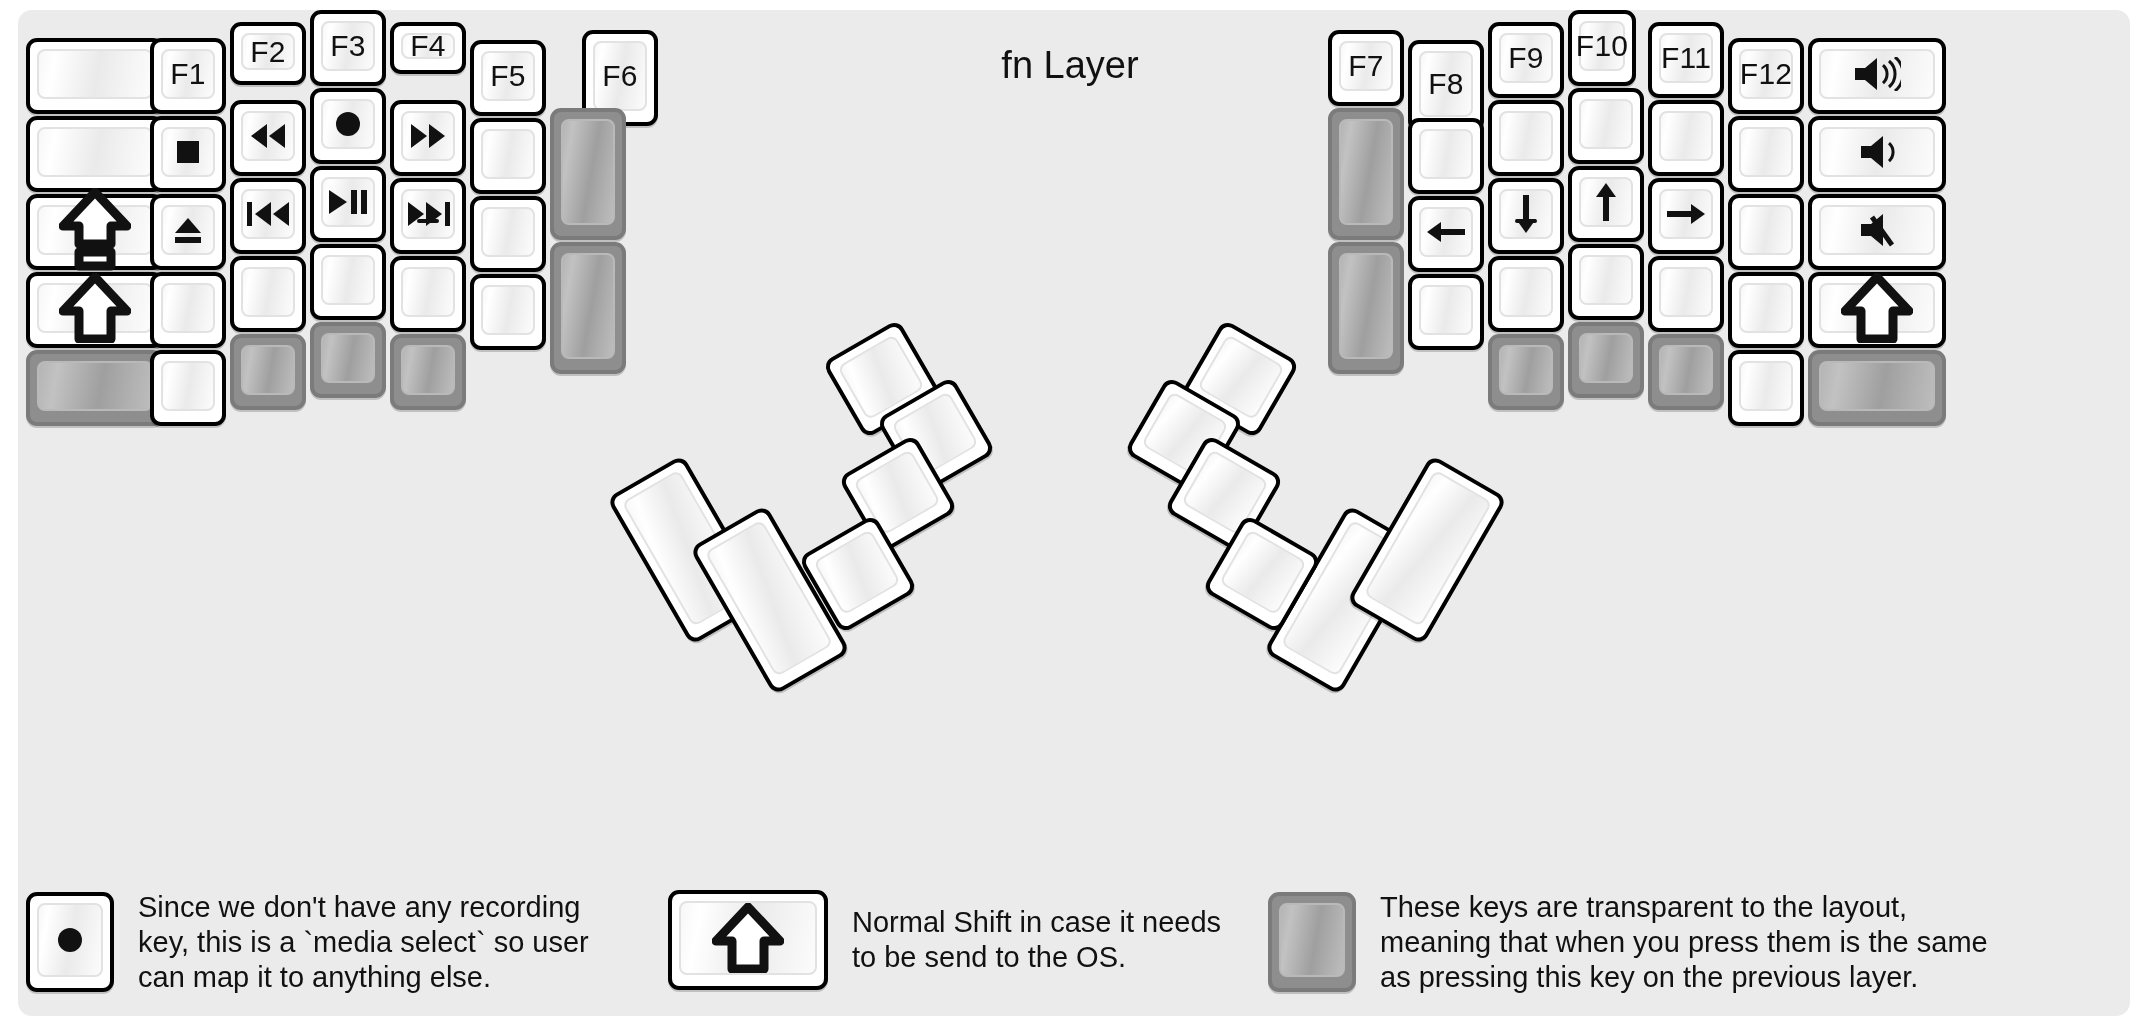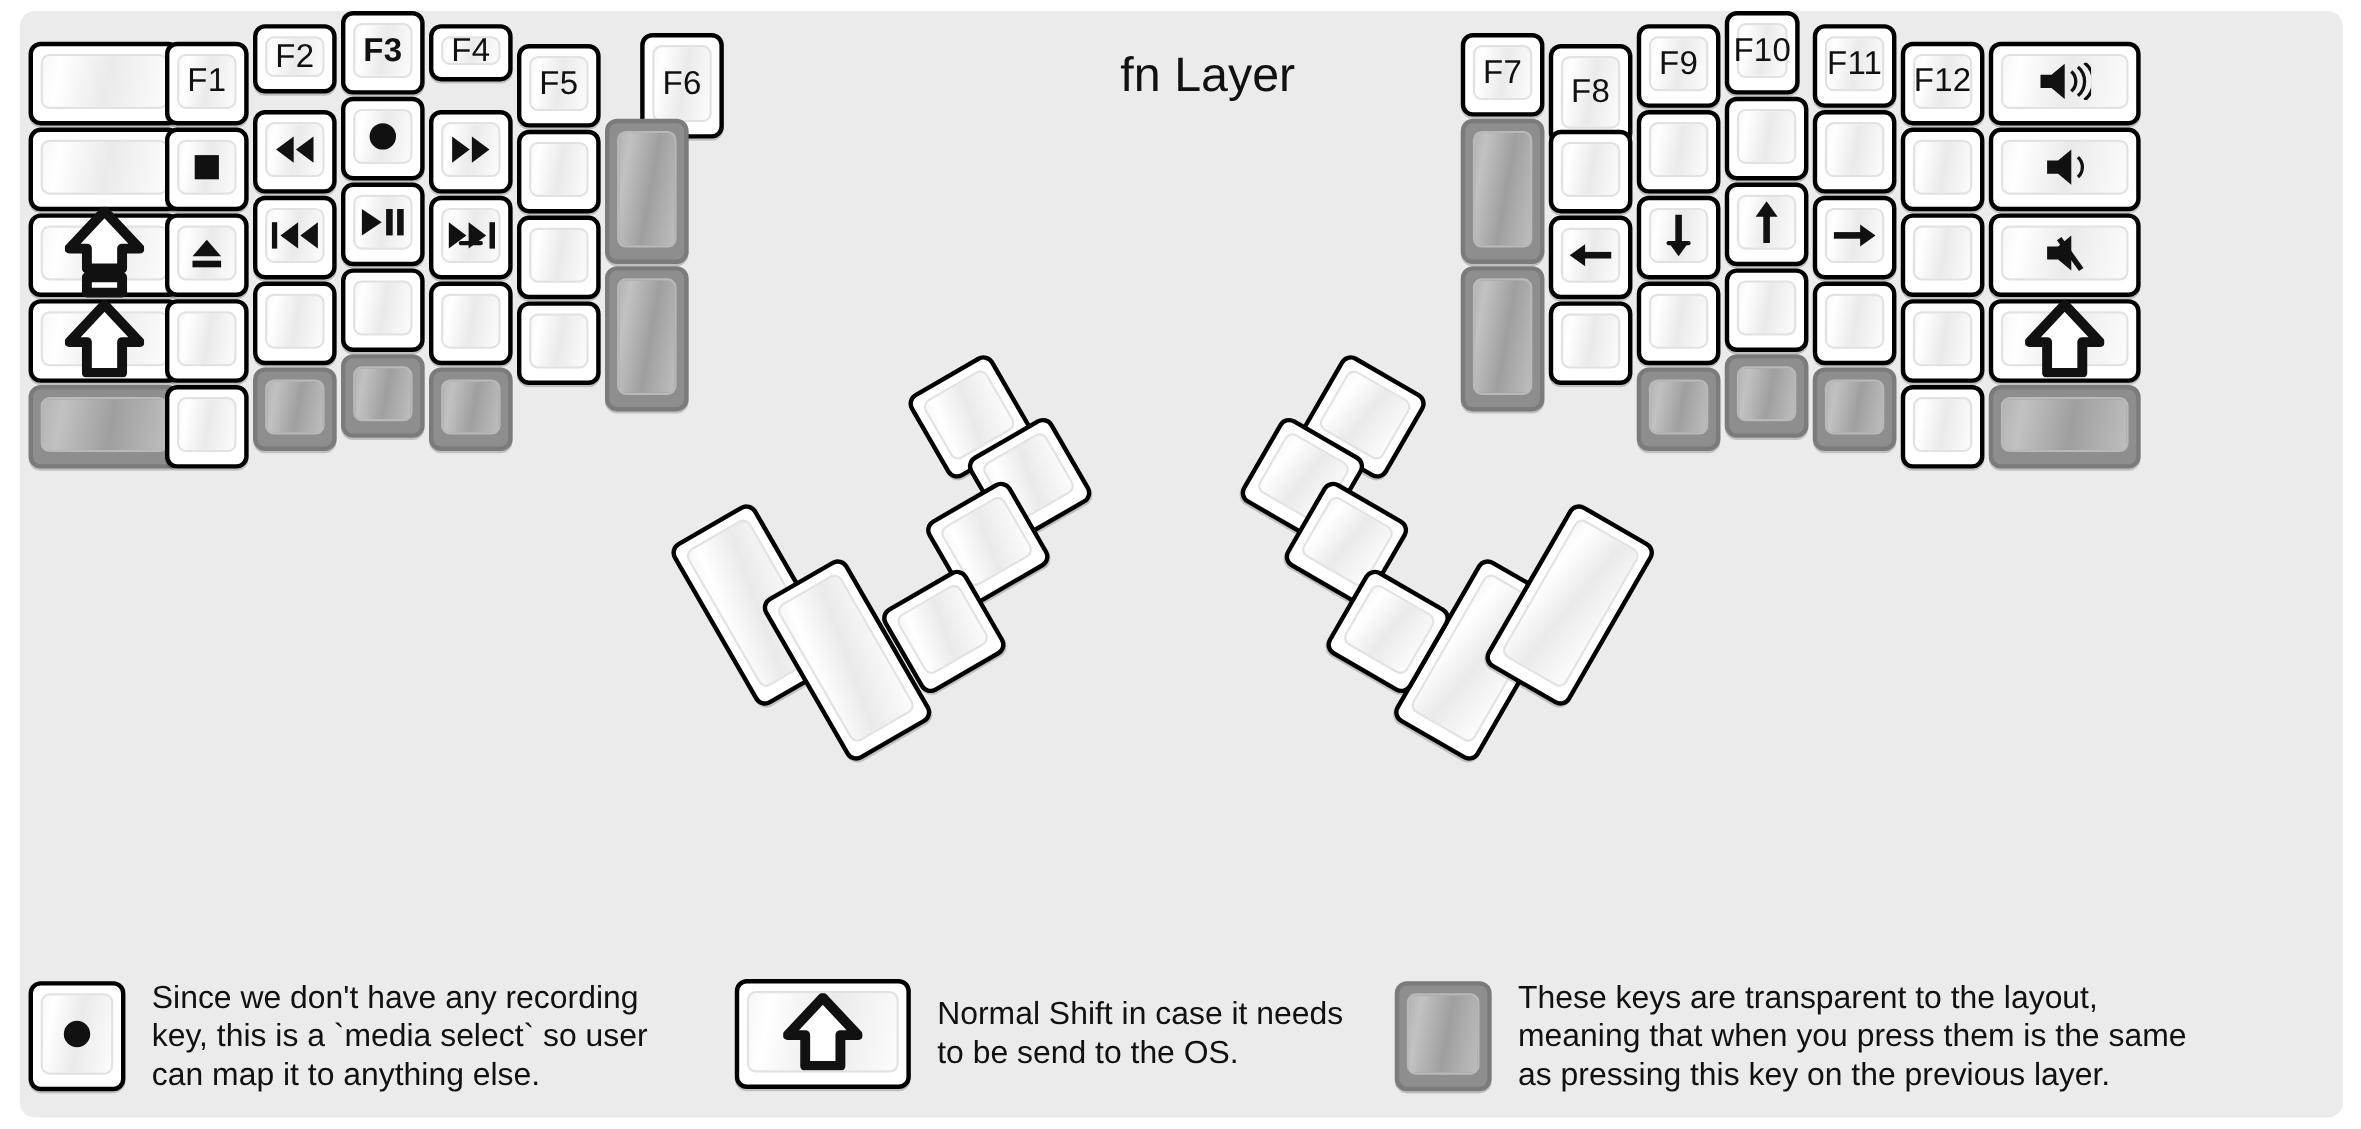--- a/index.html
+++ b/index.html
@@ -38,22 +38,22 @@
   
   .homing{position:absolute;bottom:14px;left:50%;transform:translateX(-50%);
           width:22px;height:4px;background:#111;border-radius:2px;}
 
   svg{display:block;}
   .gl{fill:#111;}
   .outline{fill:#ffffff;stroke:#111;stroke-width:9;stroke-linejoin:round;}
 
   
   #title{
-    position:absolute;left:930px;top:34px;width:300px;
-    text-align:center;font-size:44px;color:#111;
+    position:absolute;left:902px;top:34px;width:300px;
+    text-align:center;font-size:38px;color:#111;
   }
 
   
   .legend{position:absolute;display:flex;align-items:center;}
   .legend .swatch{position:relative;width:88px;height:100px;flex:0 0 auto;}
   .legend .swatch .key{left:0;top:0;width:88px;height:100px;}
   .legend .txt{margin-left:24px;font-size:29px;line-height:1.20;color:#111;white-space:pre-line;}
 </style>
 </head>
 <body>
@@ -160,21 +160,21 @@
       <div class="key" style="left: 212px; top: 246px; width: 76px; height: 76px;">
         <div class="cap">
           <div class="lg"></div>
         </div>
       </div>
       <div class="key trans" style="left: 212px; top: 324px; width: 76px; height: 76px;">
         <div class="cap">
           <div class="lg"></div>
         </div>
       </div>
-      <div class="key" style="left: 292px; top: 0px; width: 76px; height: 76px; font-weight: bold;">
+      <div class="key" style="left: 292px; top: 0px; width: 76px; height: 76px;">
         <div class="cap">
           <div class="lg">F3</div>
         </div>
       </div>
       <div class="key" style="left: 292px; top: 78px; width: 76px; height: 76px;">
         <div class="cap">
           <div class="lg">
             <svg width="28" height="28" viewBox="0 0 28 28">
               <circle class="gl" cx="14" cy="14" r="12"></circle>
             </svg>

